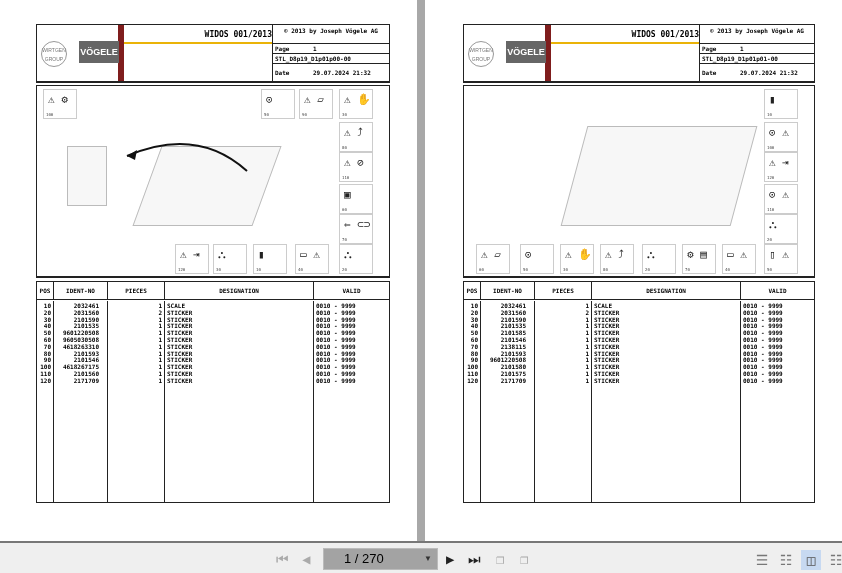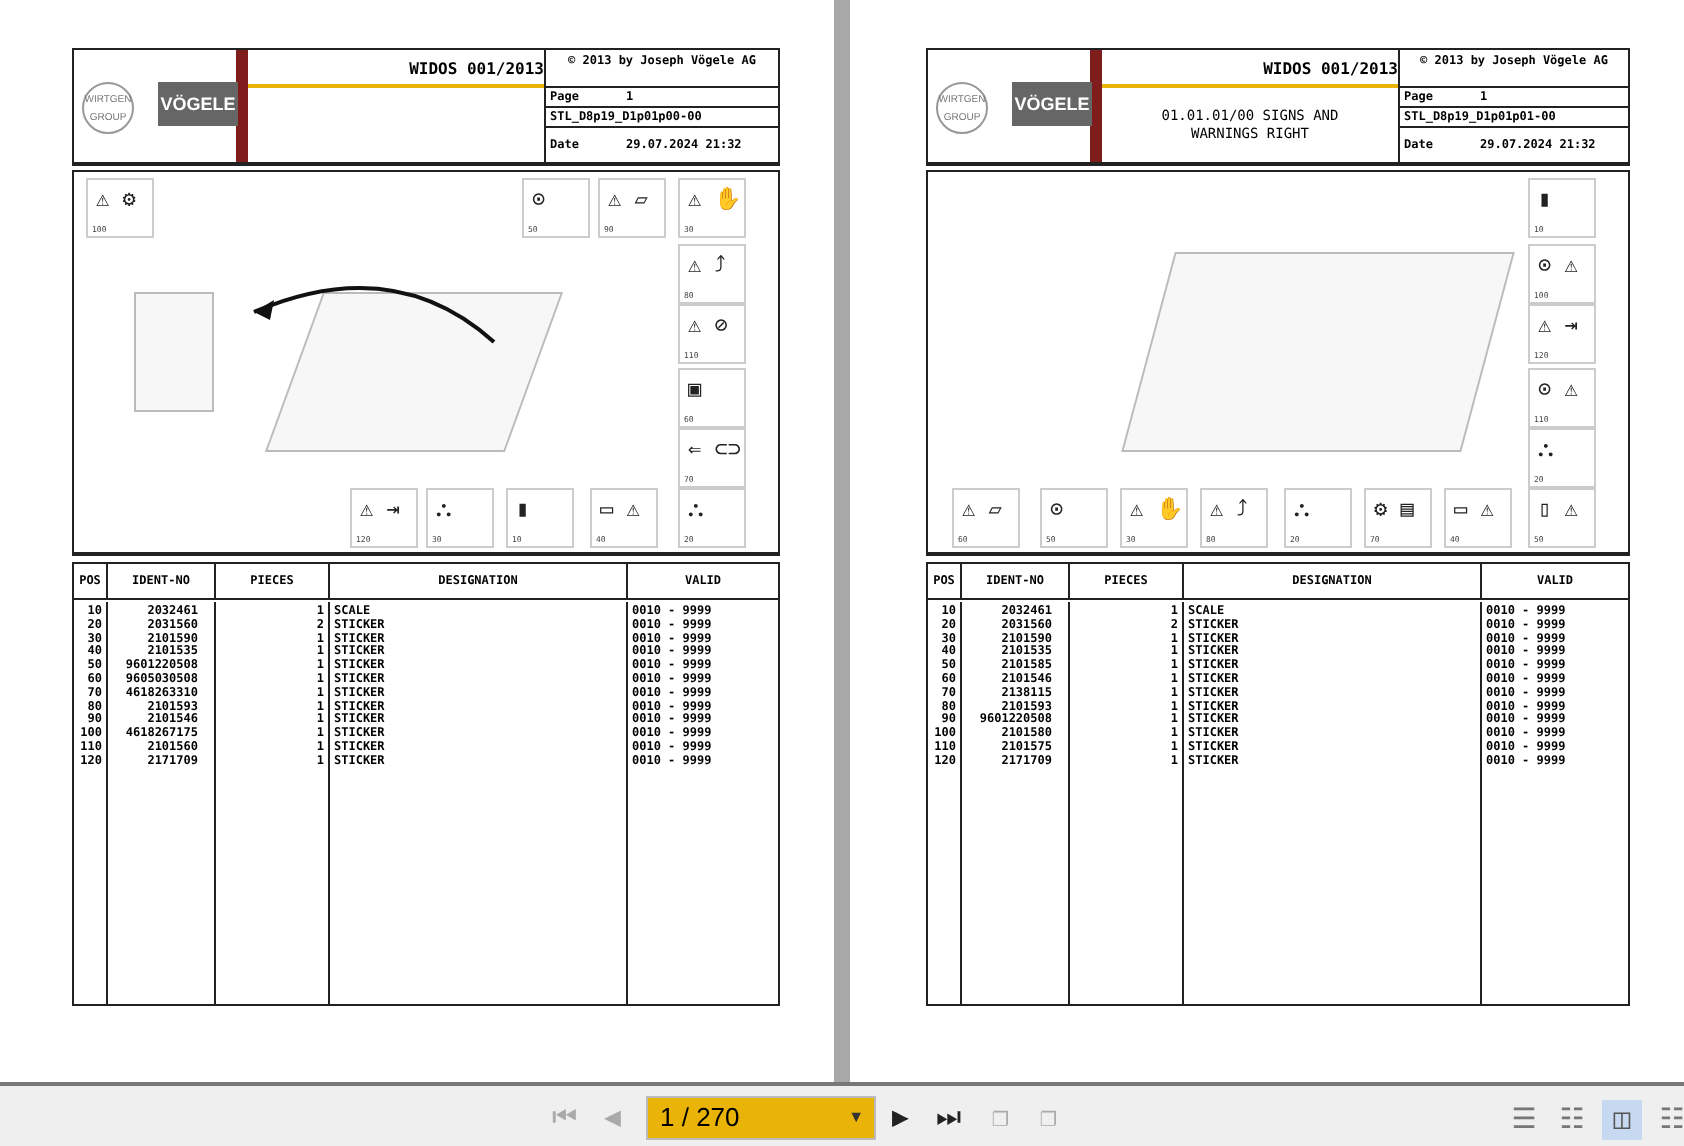--- a/index.html
+++ b/index.html
@@ -40,21 +40,21 @@
   .c-des { width: 149px; padding-left: 2px; }
   .c-val { flex: 1; border-right: none; padding-left: 2px; }
   .tbl-head .c-pos, .tbl-head .c-id, .tbl-head .c-pcs, .tbl-head .c-des, .tbl-head .c-val { text-align: center; padding: 0; }
   .tbl-body { position: absolute; top: 19px; bottom: 0; left: 0; right: 0; display: flex; }
   .tbl-body .col { height: 100%; padding-top: 2px; }
   .cell { height: 6.8px; line-height: 6.8px; font-weight: bold; white-space: nowrap; }
 
   .toolbar { position: absolute; top: 541px; left: 0; width: 842px; height: 32px; background: #efefef; border-top: 2px solid #777; }
   .tb-btn { position: absolute; top: 8px; font-size: 14px; line-height: 16px; color: #222; cursor: pointer; }
   .tb-btn.dis { color: #aaa; }
-  .page-select { position: absolute; left: 323px; top: 5px; width: 115px; height: 22px; border: 1px solid #bbb; background: #eab308; font-family: "Liberation Sans", sans-serif; font-size: 13px; line-height: 20px; padding-left: 6px; }
+  .page-select { position: absolute; left: 323px; top: 5px; width: 115px; height: 22px; border: 1px solid #bbb; background: #a3a3a3; font-family: "Liberation Sans", sans-serif; font-size: 13px; line-height: 20px; padding-left: 20px; }
   .page-select .caret { position: absolute; right: 5px; top: 0; font-size: 8px; color: #333; }
   .view-btn { position: absolute; top: 7px; width: 20px; height: 20px; font-size: 14px; line-height: 20px; text-align: center; color: #777; }
   .view-btn.active { background: #c7d9f1; color: #555; }
 </style>
 </head>
 <body>
 
 <div class="viewer">
 
   <div class="page left">
@@ -227,22 +227,20 @@
   </div>
 
   <div class="page right">
     <div class="hdr">
       <div class="logo-cell">
         <div class="wirtgen">WIRTGEN GROUP</div>
         <div class="voegele">VÖGELE</div>
       </div>
       <div class="title-cell">
         <div class="title-top">WIDOS 001/2013</div>
-        <div class="title-sub">01.01.01/00 SIGNS AND
-WARNINGS RIGHT</div>
       </div>
       <div class="meta-cell">
         <div class="copy">© 2013 by Joseph Vögele AG</div>
         <div class="meta-row">
             <span class="k">Page</span>
             <span>1</span>
           </div>
         <div class="meta-row">
             <span>STL_D8p19_D1p01p01-00</span>
           </div>

